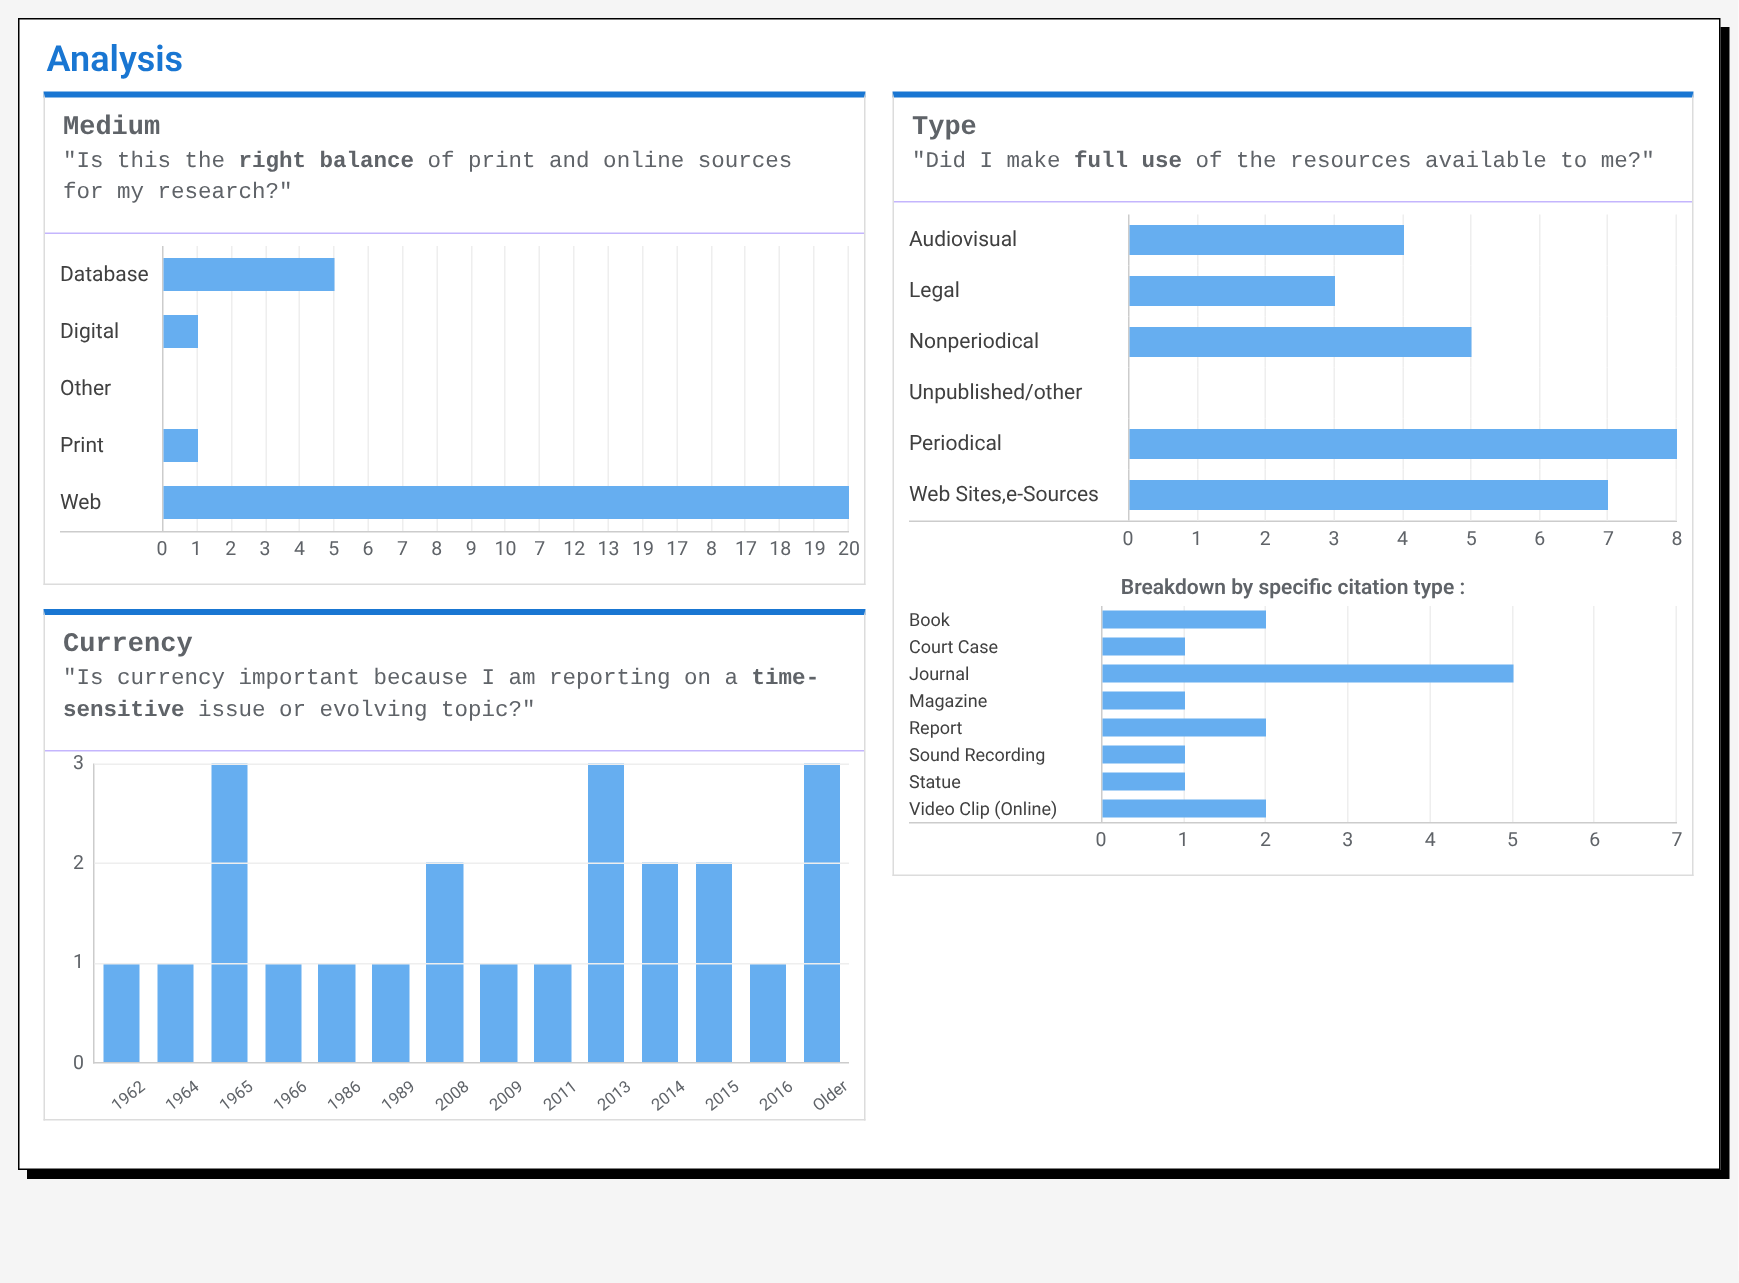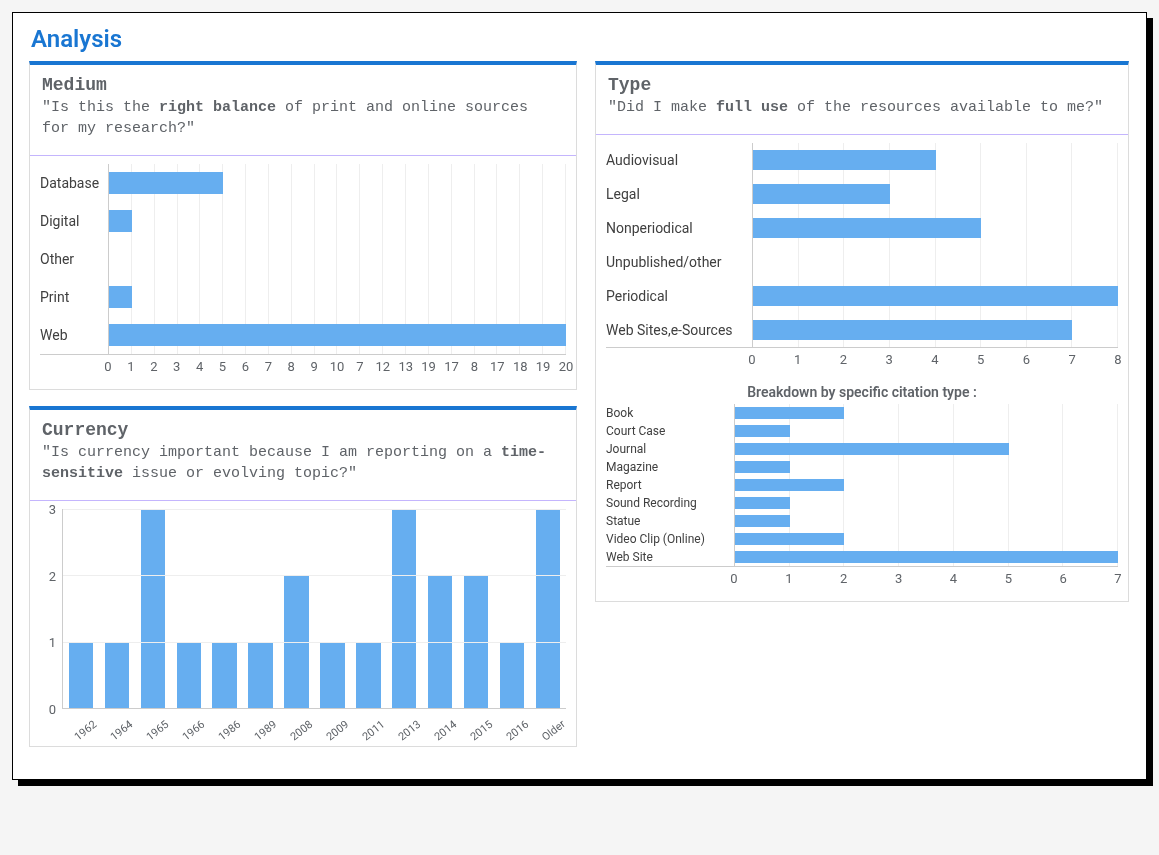--- a/index.html
+++ b/index.html
@@ -687,35 +687,20 @@
                     <div></div>
                     <div></div>
                     <div></div>
                     <div></div>
                     <div></div>
                     <div></div>
                   </div>
                   <div class="hbar-bar tight" style="width:28.57142857142857%"></div>
                 </div>
               </div>
-              <div class="hbar-row tight">
-                <div class="hbar-label small" style="width:128px">Web Site</div>
-                <div class="hbar-plot">
-                  <div class="hbar-grid">
-                    <div></div>
-                    <div></div>
-                    <div></div>
-                    <div></div>
-                    <div></div>
-                    <div></div>
-                    <div></div>
-                  </div>
-                  <div class="hbar-bar tight" style="width:100%"></div>
-                </div>
-              </div>
               <div class="hbar-xaxis">
                 <div class="spacer" style="width:128px"></div>
                 <div class="ticks">
                   <span class="hbar-tick" style="left:0%">0</span>
                   <span class="hbar-tick" style="left:14.285714285714285%">1</span>
                   <span class="hbar-tick" style="left:28.57142857142857%">2</span>
                   <span class="hbar-tick" style="left:42.857142857142854%">3</span>
                   <span class="hbar-tick" style="left:57.14285714285714%">4</span>
                   <span class="hbar-tick" style="left:71.42857142857143%">5</span>
                   <span class="hbar-tick" style="left:85.71428571428571%">6</span>

